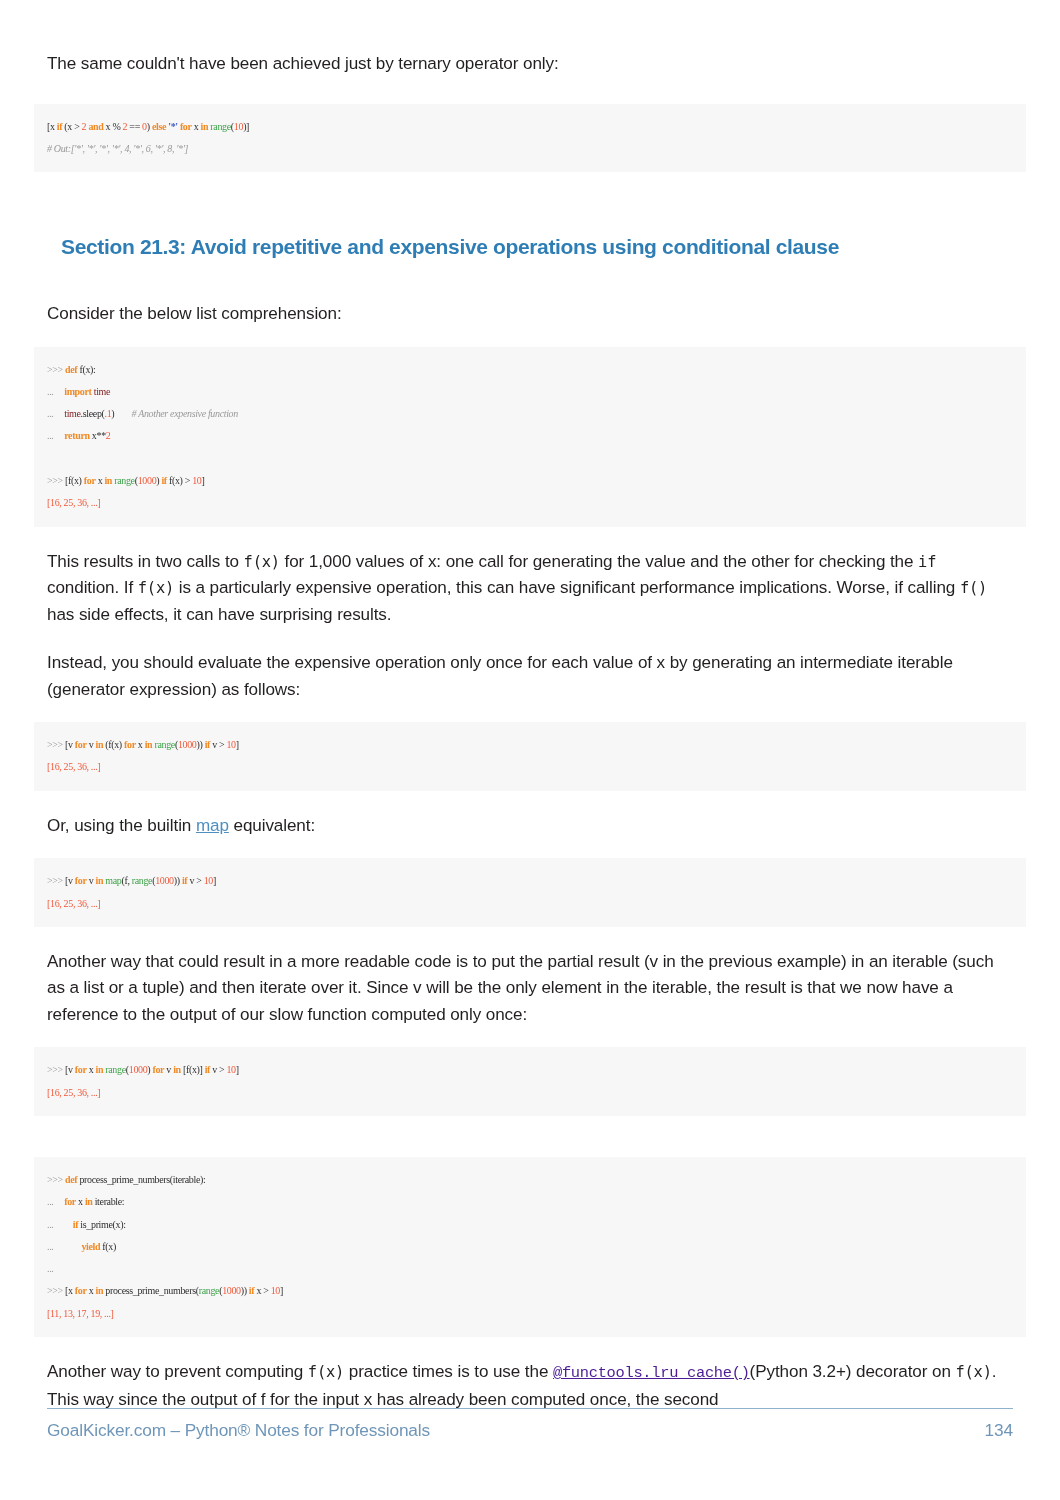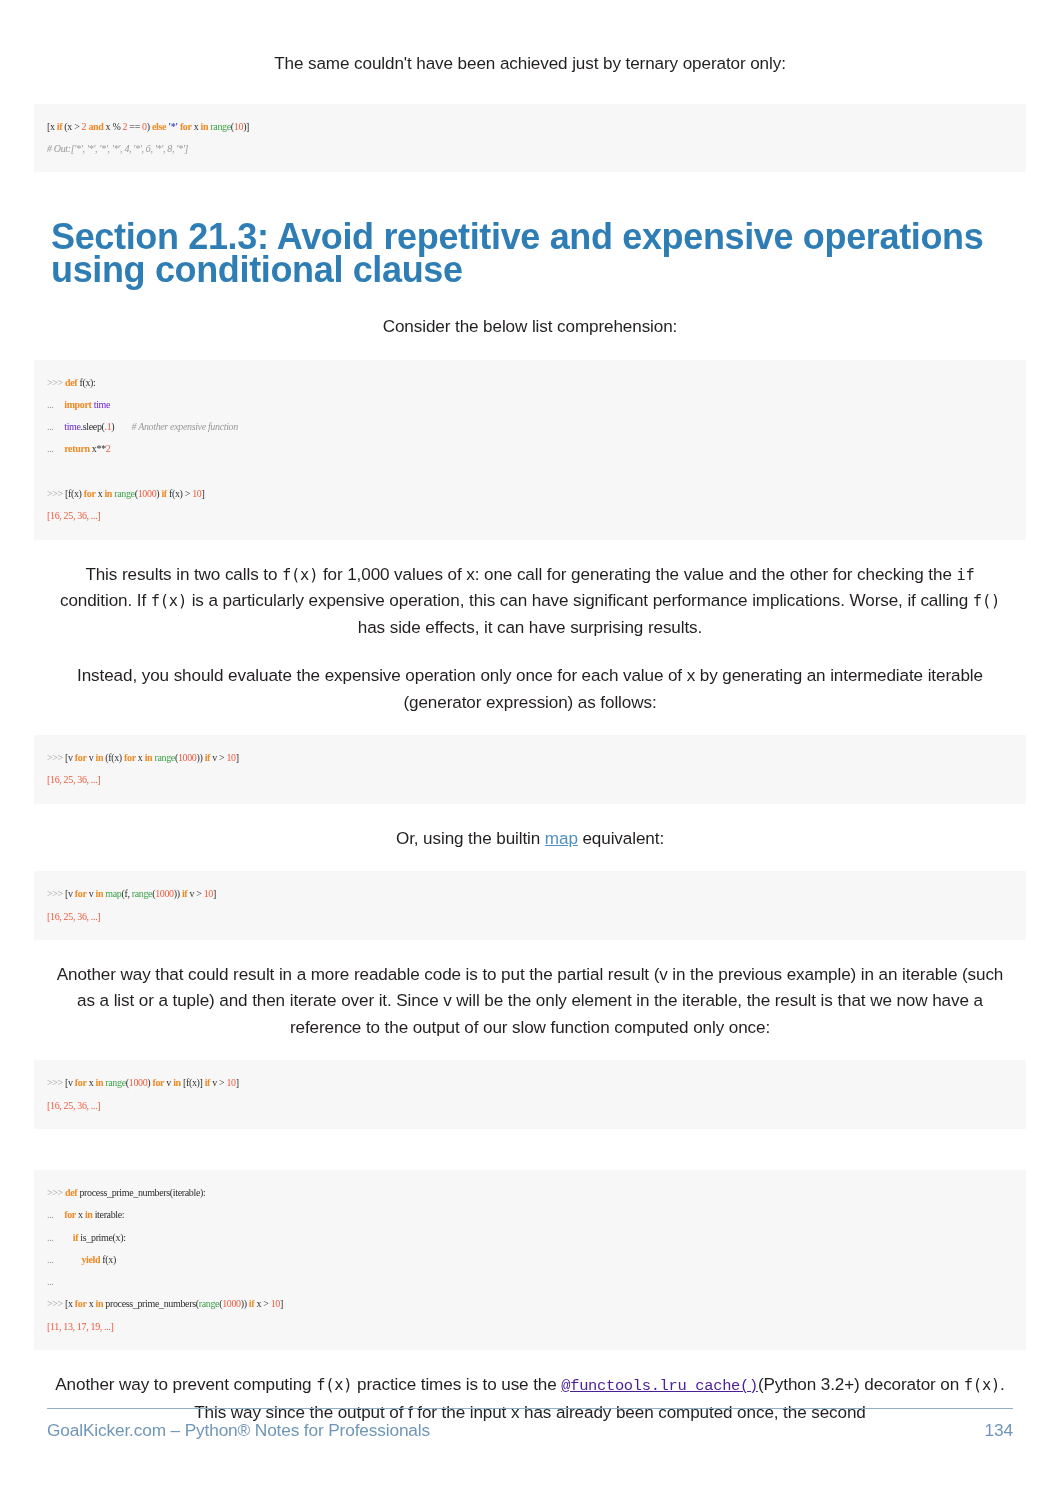--- a/index.html
+++ b/index.html
@@ -22,65 +22,64 @@
     box-sizing: border-box;
     padding: 0 47px;
   }
   
   .para {
     font-size: 17.1px;
     line-height: 26.5px;
     color: #231f20;
     letter-spacing: -0.1px;
     margin: 0;
-    text-align: center;
   }
   .para.italic { font-style: italic; }
   .ic {
     font-family: "DejaVu Sans Mono", monospace;
     font-size: 15.4px;
     letter-spacing: -0.2px;
     color: #231f20;
   }
   a.link {
     color: #4f8fc0;
     text-decoration: underline;
   }
   a.link.mono {
     font-family: Liberation Mono, monospace;
     font-size: 15.4px;
     color: #4c1d95;
     letter-spacing: -0.3px;
   }
   
   .h2 {
-    font-size: 36px;
+    font-size: 21px;
     line-height: 33px;
     font-weight: bold;
     color: #2e7eb5;
     letter-spacing: -0.35px;
-    margin: 4px;
+    margin: 14px;
   }
   
   .code {
     background: #f7f7f8;
     font-family: Liberation Serif, serif;
     font-size: 10px;
     line-height: 22.3px;
     color: #2f2f2f;
     white-space: pre;
     box-sizing: border-box;
     padding: 12px 0 12px 13px;
     margin: 0 -13px;
     letter-spacing: -0.35px;
   }
   .kw  { color: #f08a24; font-weight: bold; }
   .num { color: #ef5a3b; }
   .bi  { color: #3fa34a; }
-  .mod { color: #6d28d9; }
+  .mod { color: #7f1d1d; }
   .str { color: #4357c4; font-weight: bold; }
   .cm  { color: #9a9a9a; font-style: italic; }
   .pr  { color: #9a9a9a; }
   .out { color: #ef5a3b; }
   .pln { color: #2f2f2f; }
   
   .footer {
     position: absolute;
     left: 47px;
     right: 47px;

